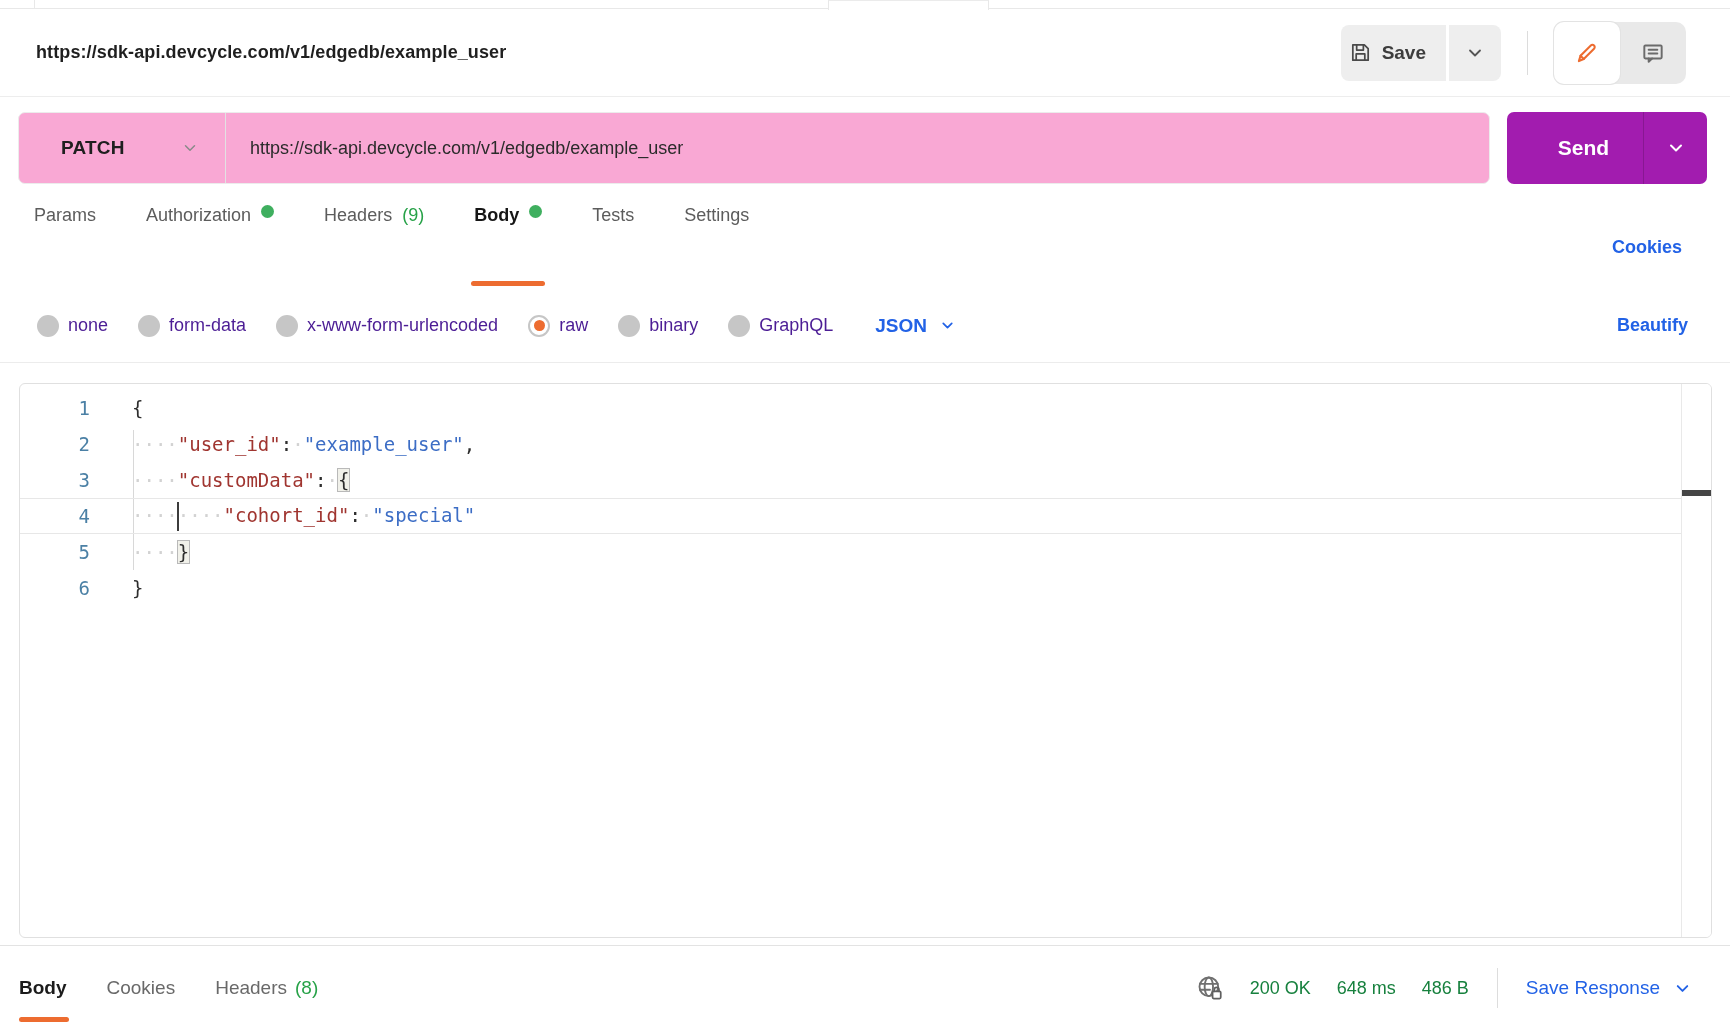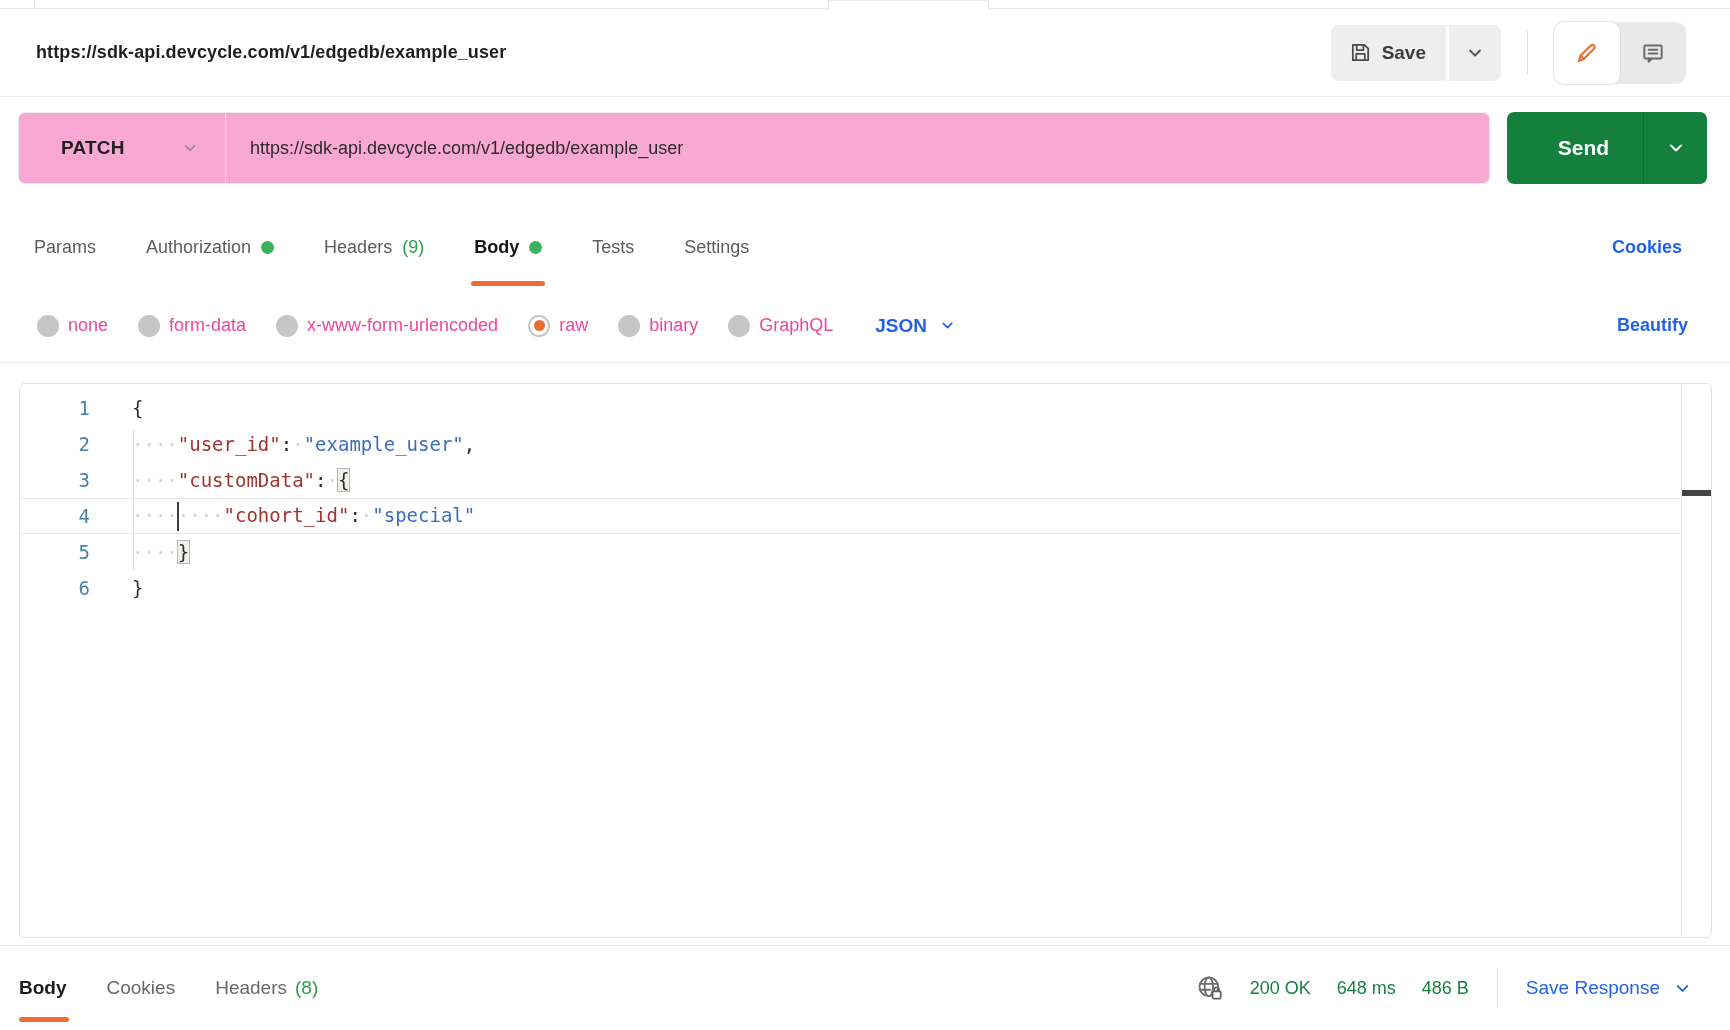--- a/index.html
+++ b/index.html
@@ -17,50 +17,50 @@
   .tabstrip .edge { position:absolute; left:0; right:0; bottom:0; height:1px; background:#e8e8e8; }
   .tabstrip .gap  { position:absolute; top:0; bottom:-1px; background:#fff; border-left:1px solid #e8e8e8; border-right:1px solid #e8e8e8; border-top:1px solid #ebebeb; }
   .tabstrip .tick { position:absolute; top:0; bottom:0; width:1px; background:#e8e8e8; }
 
   
   .header { height:88px; flex:none; border-bottom:1px solid #ededed;
             display:flex; align-items:center; padding:0 44px 0 36px; }
   .title { font-size:18px; font-weight:700; color:#1f1f1f; letter-spacing:.1px; }
   .header-actions { margin-left:auto; display:flex; align-items:center; }
   .btn-gray { background:#eeeeee; color:#3d3d3d; display:flex; align-items:center; justify-content:center; height:56px; cursor:pointer; }
-  .save-main { border-radius:8px 0 0 8px; padding:0 20px 0 18px; gap:10px; font-size:19px; font-weight:600; }
+  .save-main { border-radius:8px 0 0 8px; padding:0 20px 0 8px; gap:10px; font-size:19px; font-weight:600; }
   .save-caret { border-radius:0 8px 8px 0; width:52px; margin-left:3px; color:#555; }
   .vdivider { width:1px; height:44px; background:#dcdcdc; margin:0 26px; }
   .segmented { background:#e9e9e9; border-radius:10px; display:flex; height:62px; align-items:stretch; }
   .segment { width:66px; display:flex; align-items:center; justify-content:center; cursor:pointer; }
   .segment.selected { background:#ffffff; border-radius:10px; box-shadow:0 0 0 1px #e3e3e3; }
 
   
   .request-row { height:108px; flex:none; display:flex; align-items:center; padding:0 23px 6px 18px; }
   .url-pill { flex:1; height:72px; background:#f9a8d4; border:1px solid #ececec; border-radius:7px; display:flex; align-items:center; overflow:hidden; }
   .method { width:207px; flex:none; height:100%; display:flex; align-items:center; justify-content:space-between; padding:0 26px 0 42px; cursor:pointer; border-right:1px solid #e2e2e2; }
   .method-label { font-size:19px; font-weight:600; color:#1f1f1f; letter-spacing:.2px; }
   .url-text { padding-left:24px; font-size:18px; color:#2b2b2b; white-space:nowrap; }
-  .send-btn { margin-left:17px; width:200px; height:72px; flex:none; background:#15803d; border-radius:7px; display:flex; color:#fff; cursor:pointer;padding-left:17px; }
+  .send-btn { margin-left:17px; width:200px; height:72px; flex:none; background:#a21caf; border-radius:7px; display:flex; color:#fff; cursor:pointer;padding-left:17px; }
   .send-main { flex:1; display:flex; align-items:center; justify-content:center; font-size:21px; font-weight:600; }
   .send-caret { width:64px; display:flex; align-items:center; justify-content:center; border-left:1px solid rgba(0,0,0,.16); }
 
   
   .req-tabs { height:84px; flex:none; display:flex; align-items:center; padding:0 48px 0 34px; gap:50px; }
-  .req-tab { position:relative; height:100%; display:flex; align-items:center; gap:10px; font-size:18px; color:#5c5c5c; cursor:pointer; white-space:nowrap; }
+  .req-tab { position:relative; height:100%; display:flex; align-items:flex-start; gap:10px; font-size:18px; color:#5c5c5c; cursor:pointer; white-space:nowrap; }
   .req-tab.active { color:#161616; font-weight:600; }
   .req-tab .underline { position:absolute; left:-3px; right:-3px; bottom:3px; height:5px; border-radius:3px; background:#ed6c30; }
   .dot-green { width:13px; height:13px; border-radius:50%; background:#3faf5f; flex:none; }
   .count-green { color:#27a248; }
   .link-blue { color:#2262e6; font-weight:600; font-size:18px; cursor:pointer; white-space:nowrap; }
   .req-tabs .link-blue { margin-left:auto; }
 
   
   .body-type-row { height:74px; flex:none; display:flex; align-items:center; padding:0 42px 0 37px; gap:30px; border-bottom:1px solid #ececec; }
-  .radio-opt { display:flex; align-items:center; gap:9px; font-size:18px; color:#ec4899; cursor:pointer; white-space:nowrap; }
+  .radio-opt { display:flex; align-items:center; gap:9px; font-size:18px; color:#4c1d95; cursor:pointer; white-space:nowrap; }
   .radio { width:22px; height:22px; border-radius:50%; flex:none; }
   .radio.off { background:#c6c6c6; }
   .radio.on { background:#fff; border:2px solid #c6c6c6; display:flex; align-items:center; justify-content:center; }
   .radio.on i { display:block; width:11px; height:11px; border-radius:50%; background:#ed6c30; }
   .format-select { margin-left:12px; display:flex; align-items:center; gap:12px; cursor:pointer; }
   .format-select .fmt { color:#2262e6; font-weight:700; font-size:19px; }
   .body-type-row .link-blue { margin-left:auto; }
 
   
   .editor-wrap { flex:1; margin:20px 18px 7px 19px; border:1px solid #e0e0e0; border-radius:6px; position:relative; overflow:hidden; background:#fff; }

